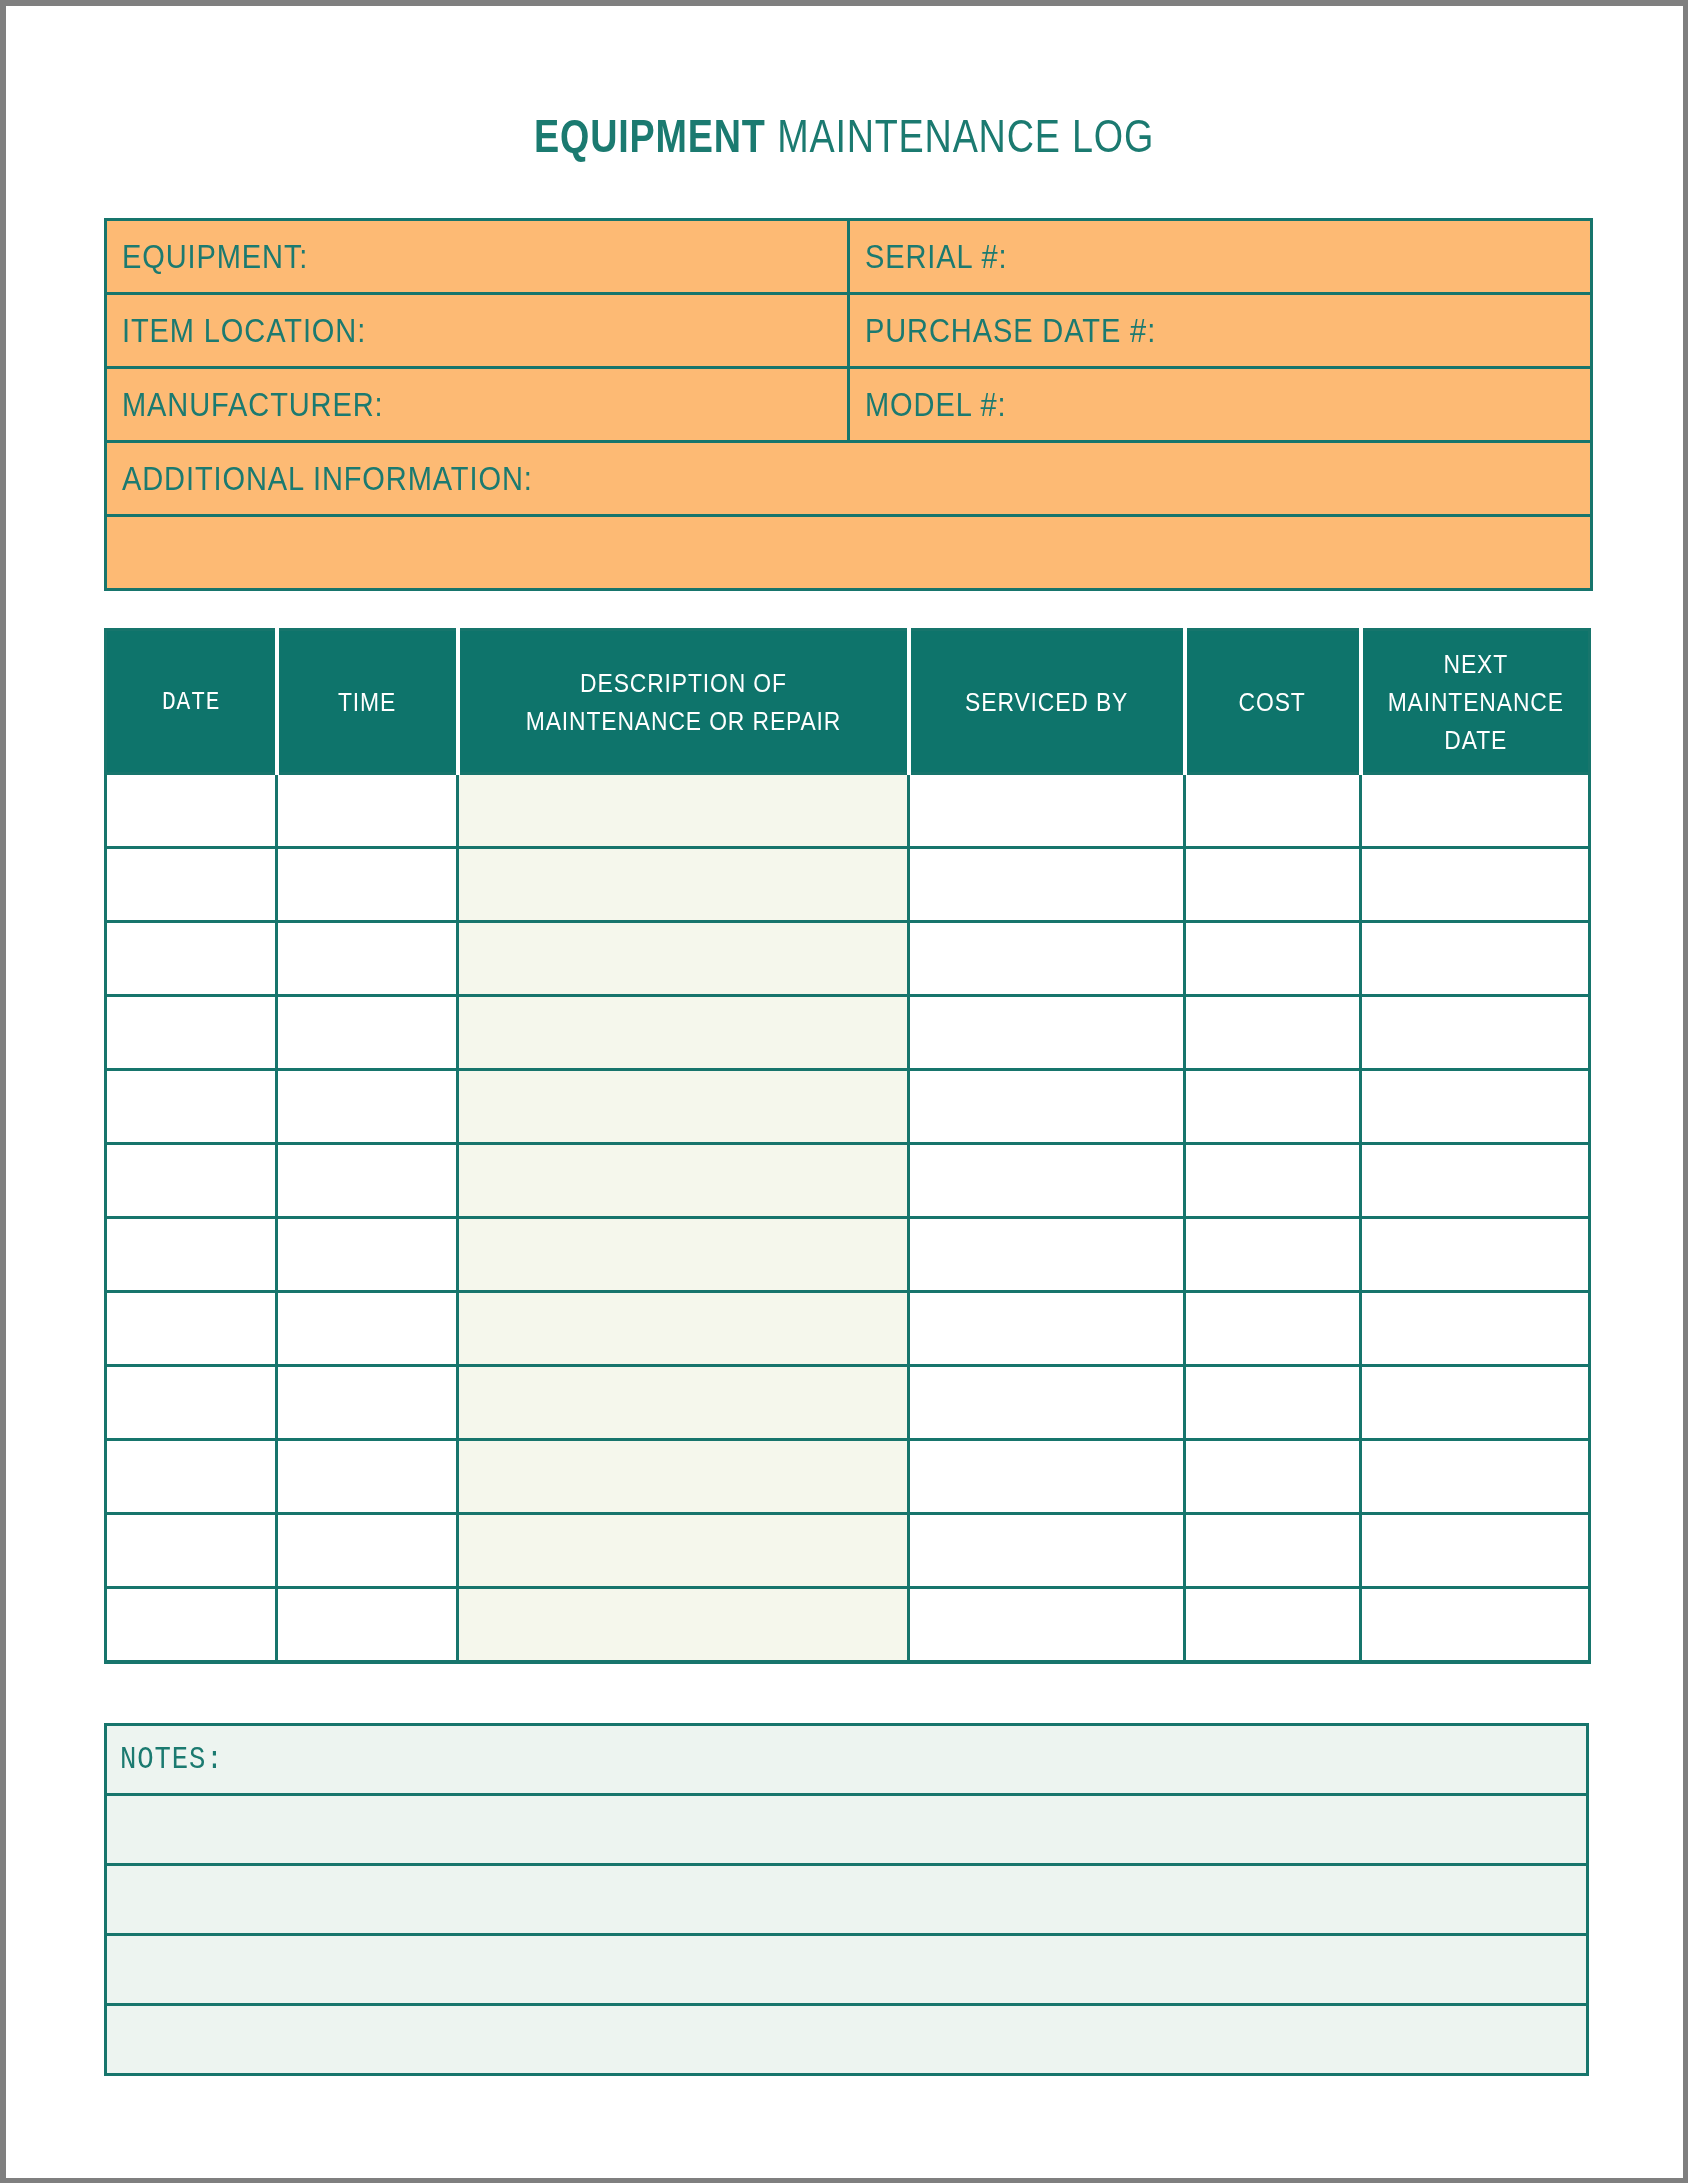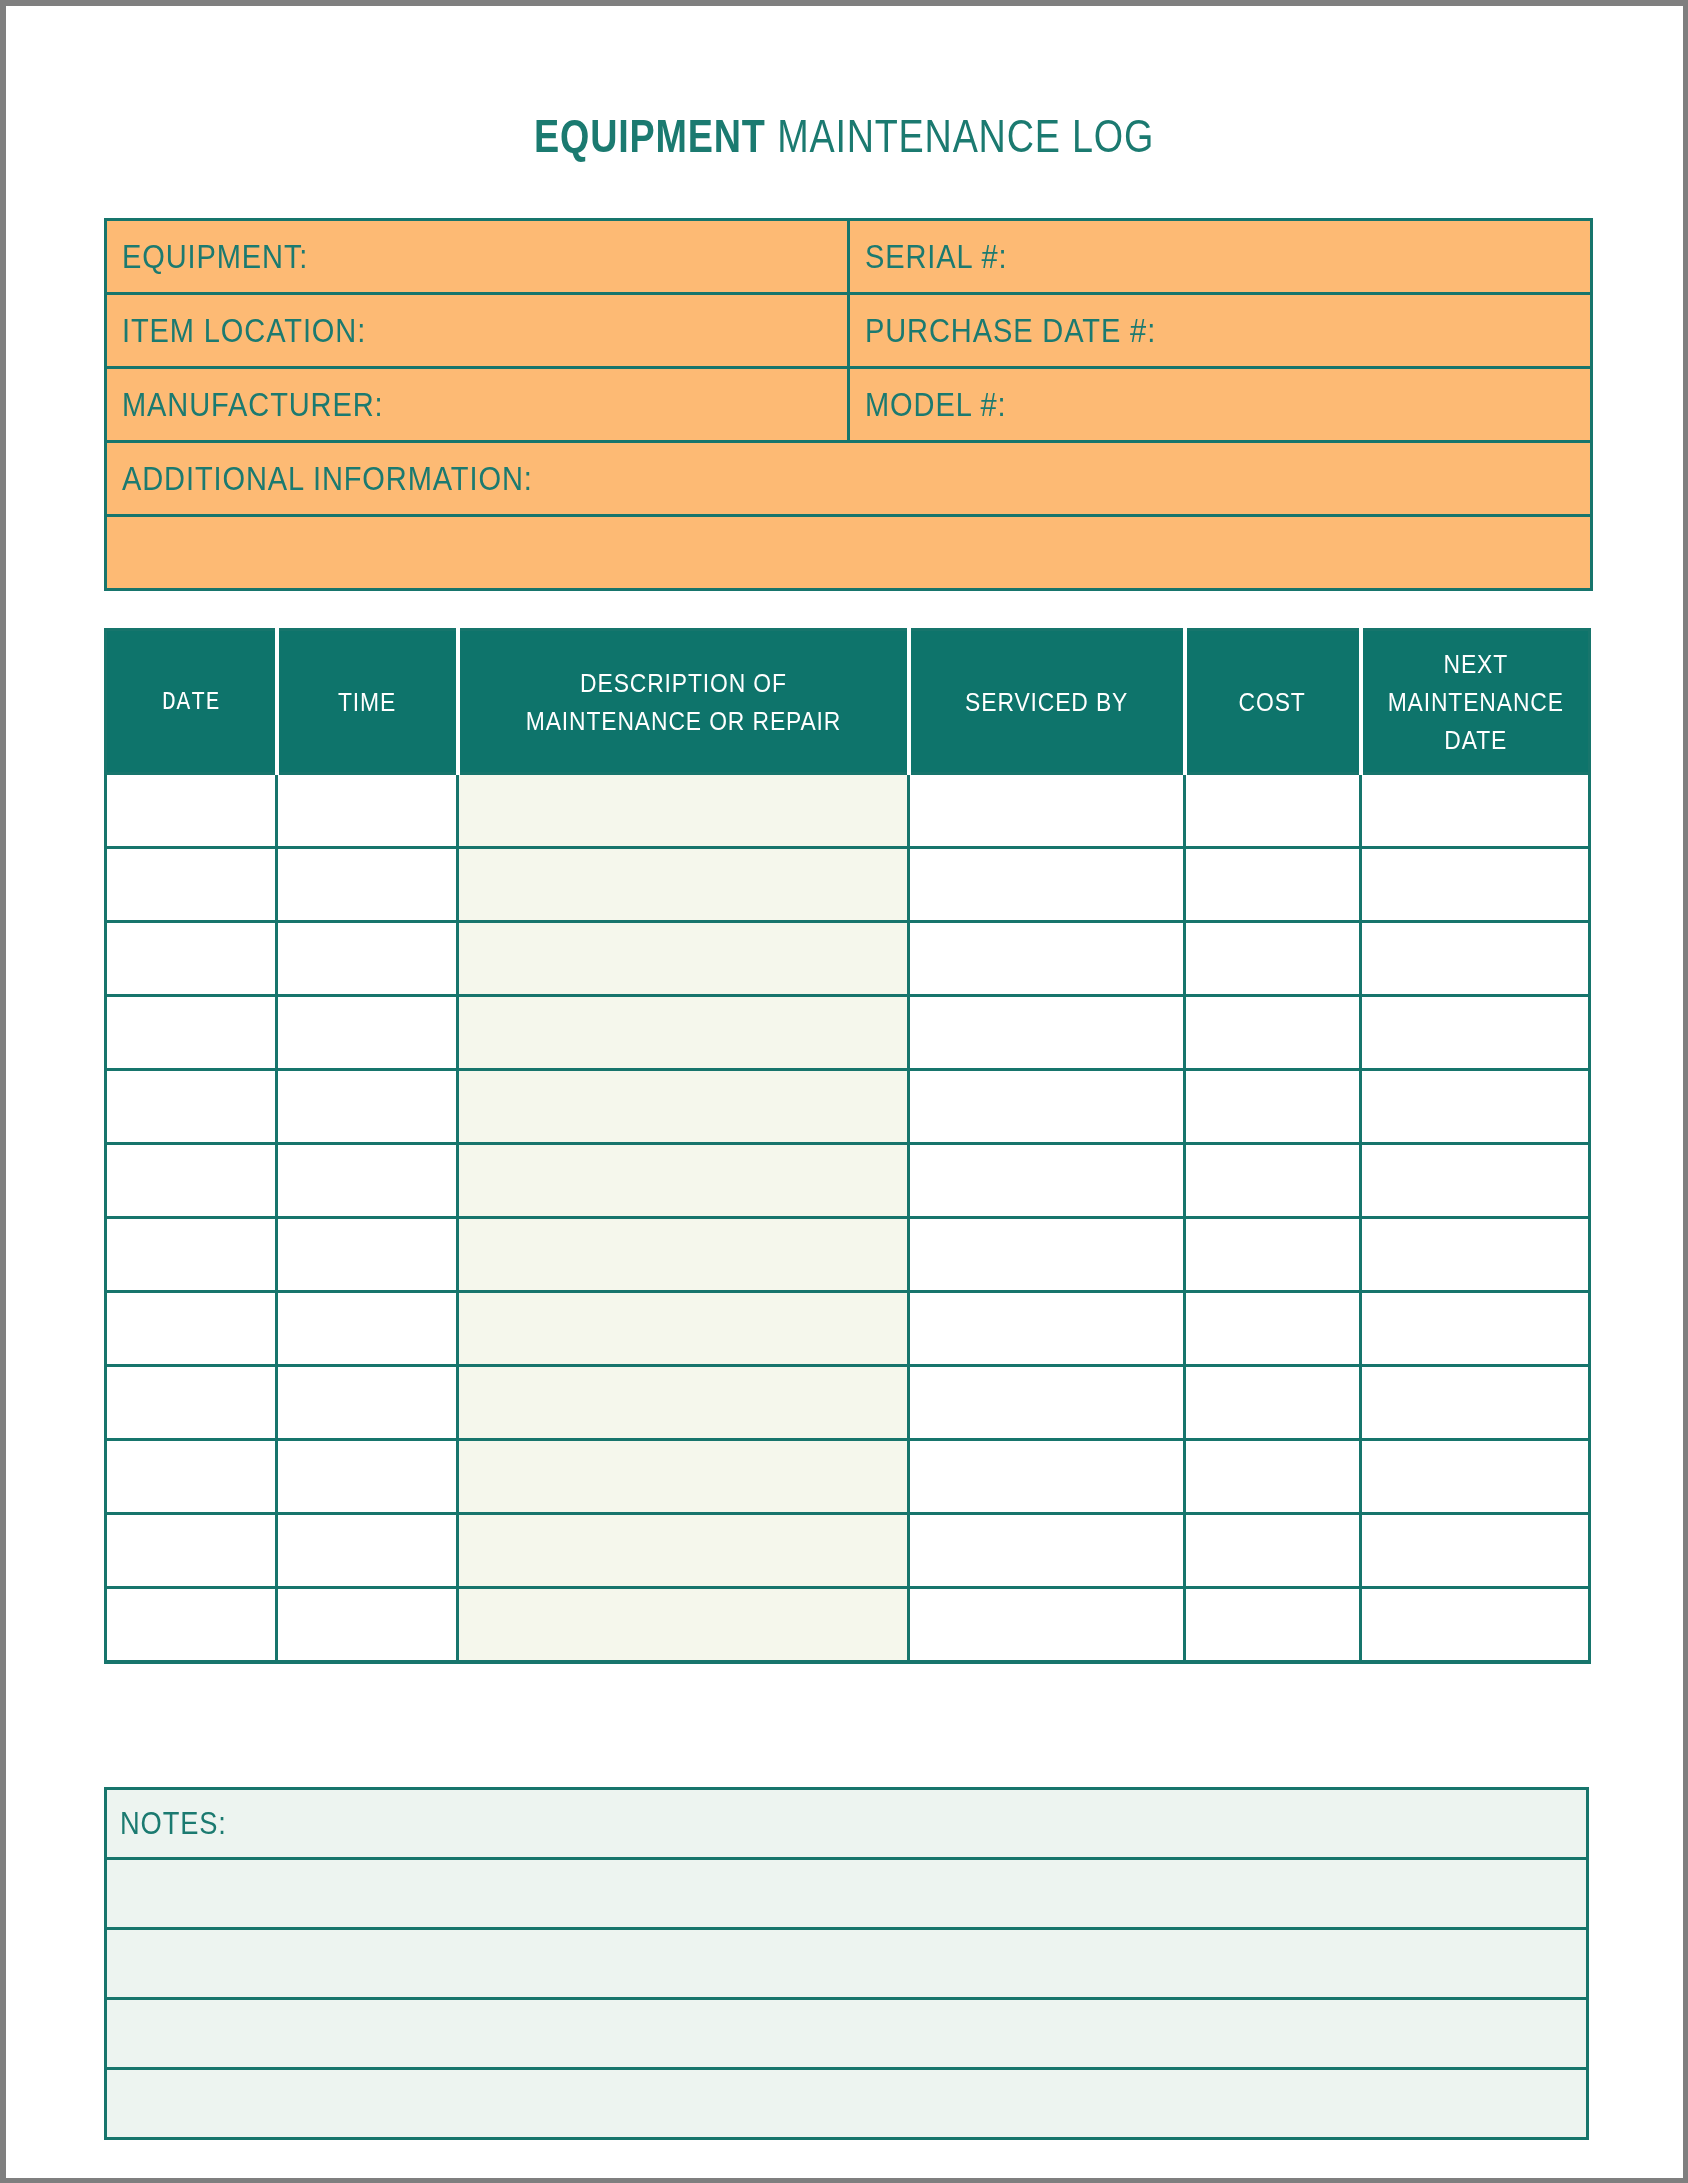--- a/index.html
+++ b/index.html
@@ -71,22 +71,22 @@
   .log-table tbody tr { height:74px; }
   .log-table tbody td {
     border:3px solid var(--teal-border,#17756C);
     background:#ffffff;
   }
   .log-table tbody td.desc { background:var(--description-cell-bg,#F5F7EC); }
   .log-table { border:3px solid var(--teal-border,#17756C); border-bottom-width:4px; }
 
   
   .notes-table {
-    position:absolute; left:98px; top:1781px; width:1485px;
-    border-collapse:collapse; table-layout:fixed;
+    position:absolute; left:98px; top:1717px; width:1485px;
+    border-collapse:collapse; table-layout:fixed;font-family:Liberation Mono, monospace;
   }
   .notes-table tr { height:70px; }
   .notes-table td {
     border:3px solid var(--teal-border,#17756C);
     background:var(--notes-bg,#EDF4F0);
     vertical-align:middle;
     padding:0 0 0 13px;
   }
   .notes-label { font-size:31px; }
 </style>

